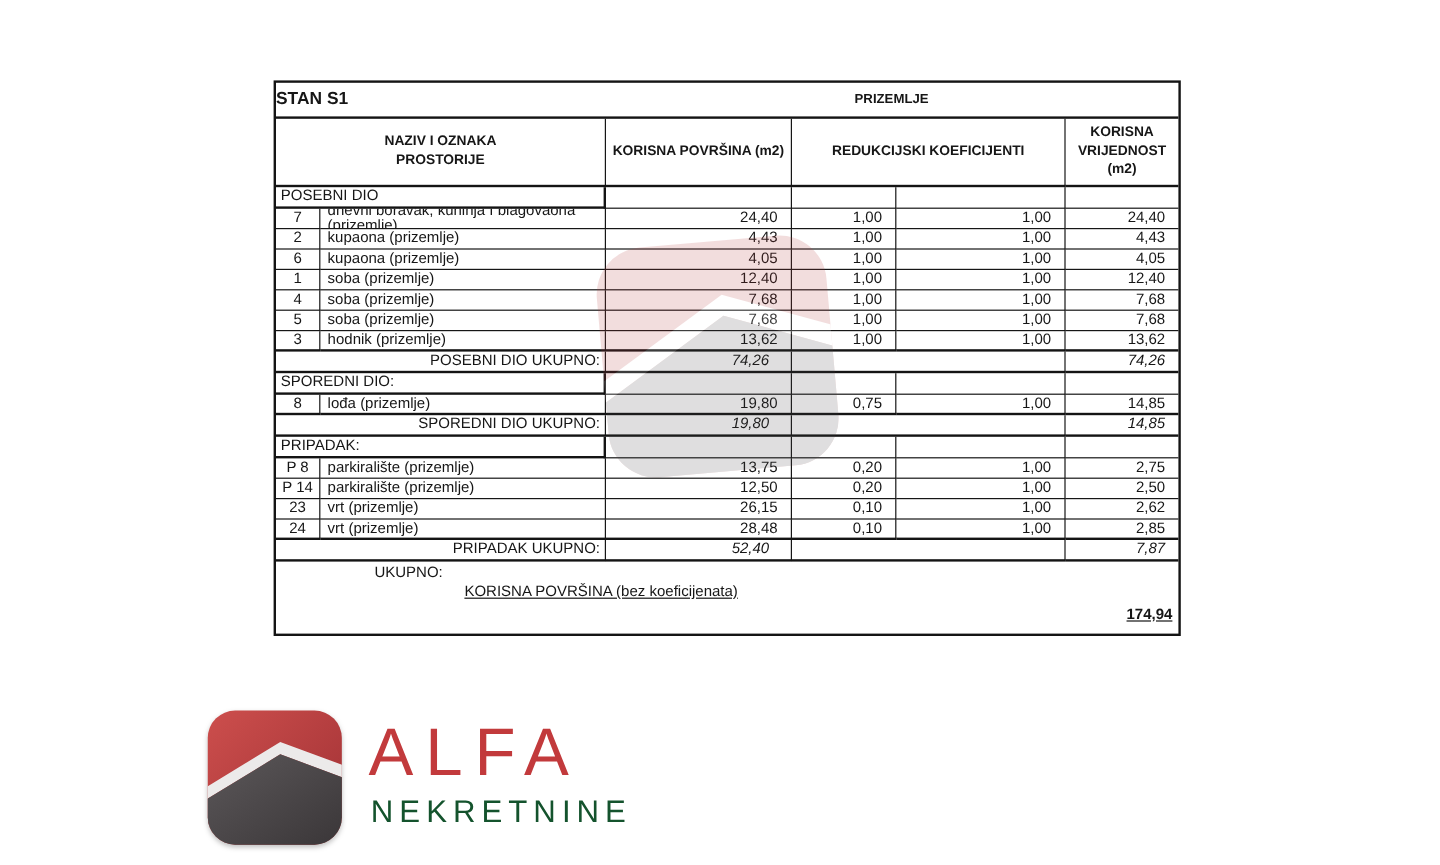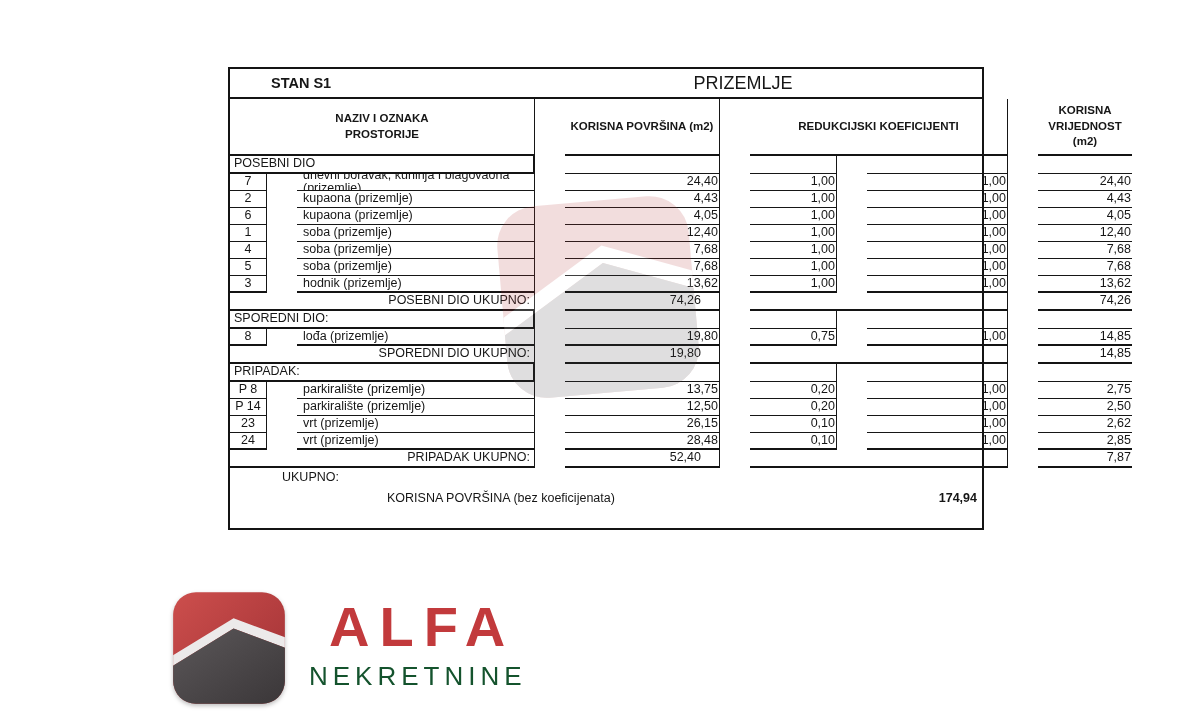--- a/index.html
+++ b/index.html
@@ -6,68 +6,67 @@
   body{
     width:1200px;height:721px;position:relative;background:#ffffff;
     font-family:"Liberation Sans","DejaVu Sans",sans-serif;color:#161616;
     overflow:hidden;
   }
   
   .doc{
     position:absolute;left:228px;top:67px;width:752px;
     border:2px solid #141414;background:#fff;box-sizing:content-box;
   }
-  .row{display:grid;grid-template-columns:37px 238px 155px 87px 141px 94px;gap:30px;}
+  .row{display:grid;grid-template-columns:37px 238px 155px 87px 141px 94px;}
   .c{
     border-right:1px solid #161616;border-bottom:1px solid #161616;
     display:flex;align-items:center;overflow:hidden;box-sizing:border-box;
     font-size:12.5px;line-height:1.05;
   }
   .last{border-right:none;}
   .c1{justify-content:center;}
   .c2{padding-left:6px;}
-  .num{justify-content:flex-end;padding-right:1px;}
+  .num{justify-content:flex-end;padding-right:11px;}
   .r-body{height:17px;}
   .r-section{height:18px;}
   .r-total{height:18px;}
   .sec-label{grid-column:span 2;border-right:2px solid #141414;border-bottom:2px solid #141414;padding-left:4px;}
   .tot-label{grid-column:span 2;justify-content:flex-end;padding-right:4px;padding-left:36px;}
   .c45{grid-column:span 2;}
   .r-total .c{border-bottom:2px solid #141414;}
   .bb2 .c{border-bottom:2px solid #141414;}
-  .ital{}
+  .ital{font-style:italic;}
   .totpad{padding-right:18px;}
   
   .title-row{height:28px;display:flex;border-bottom:2px solid #141414;}
-  .title-left{width:274px;display:flex;align-items:center;padding-left:41px;font-weight:bold;font-size:14.5px;box-sizing:border-box;}
-  .title-right{flex:1;display:flex;align-items:center;justify-content:center;font-weight:normal;font-size:18px;}
+  .title-left{width:274px;display:flex;align-items:center;font-weight:bold;font-size:14.5px;box-sizing:border-box;}
+  .title-right{flex:1;display:flex;align-items:center;justify-content:center;font-weight:bold;font-size:11px;}
   .head-row{height:57px;}
   .head-row .c{
     border-bottom:2px solid #141414;justify-content:center;text-align:center;
     font-weight:bold;font-size:11.5px;white-space:pre-line;line-height:1.35;
   }
   .h12{grid-column:span 2;}
   .h45{grid-column:span 2;}
   
   .summary{height:60px;font-size:12.5px;}
-  .sum-ukupno{height:18px;display:flex;align-items:center;padding-left:52px;}
-  .sum-line{height:19px;display:flex;align-items:flex-end;}
+  .sum-ukupno{height:18px;display:flex;align-items:center;padding-left:82px;}
+  .sum-line{height:19px;display:flex;align-items:flex-start;text-decoration:underline;}
   .sum-label{margin-left:157px;}
-  .sum-value{margin-left:auto;padding-right:5px;font-weight:bold;}
+  .sum-value{margin-left:auto;padding-right:5px;font-weight:bold;margin-top:19px;}
   
   .watermark{
     position:absolute;left:500px;top:198px;width:196px;height:198px;
     opacity:0.17;transform:rotate(-5deg);pointer-events:none;z-index:6;
   }
   
   .logo-icon{position:absolute;left:170px;top:591px;width:118px;height:114px;filter:drop-shadow(0 2px 2px rgba(0,0,0,0.25));}
   .brand{
     position:absolute;left:307px;top:594px;font-size:56px;letter-spacing:10px;
-    font-weight:bold;
-    margin-left:22px;
+    font-weight:normal;
   }
   .brand-sub{
     position:absolute;left:309px;top:661px;font-size:26px;letter-spacing:5px;
   }
 </style>
 </head>
 <body>
 
 <div class="doc">
 

